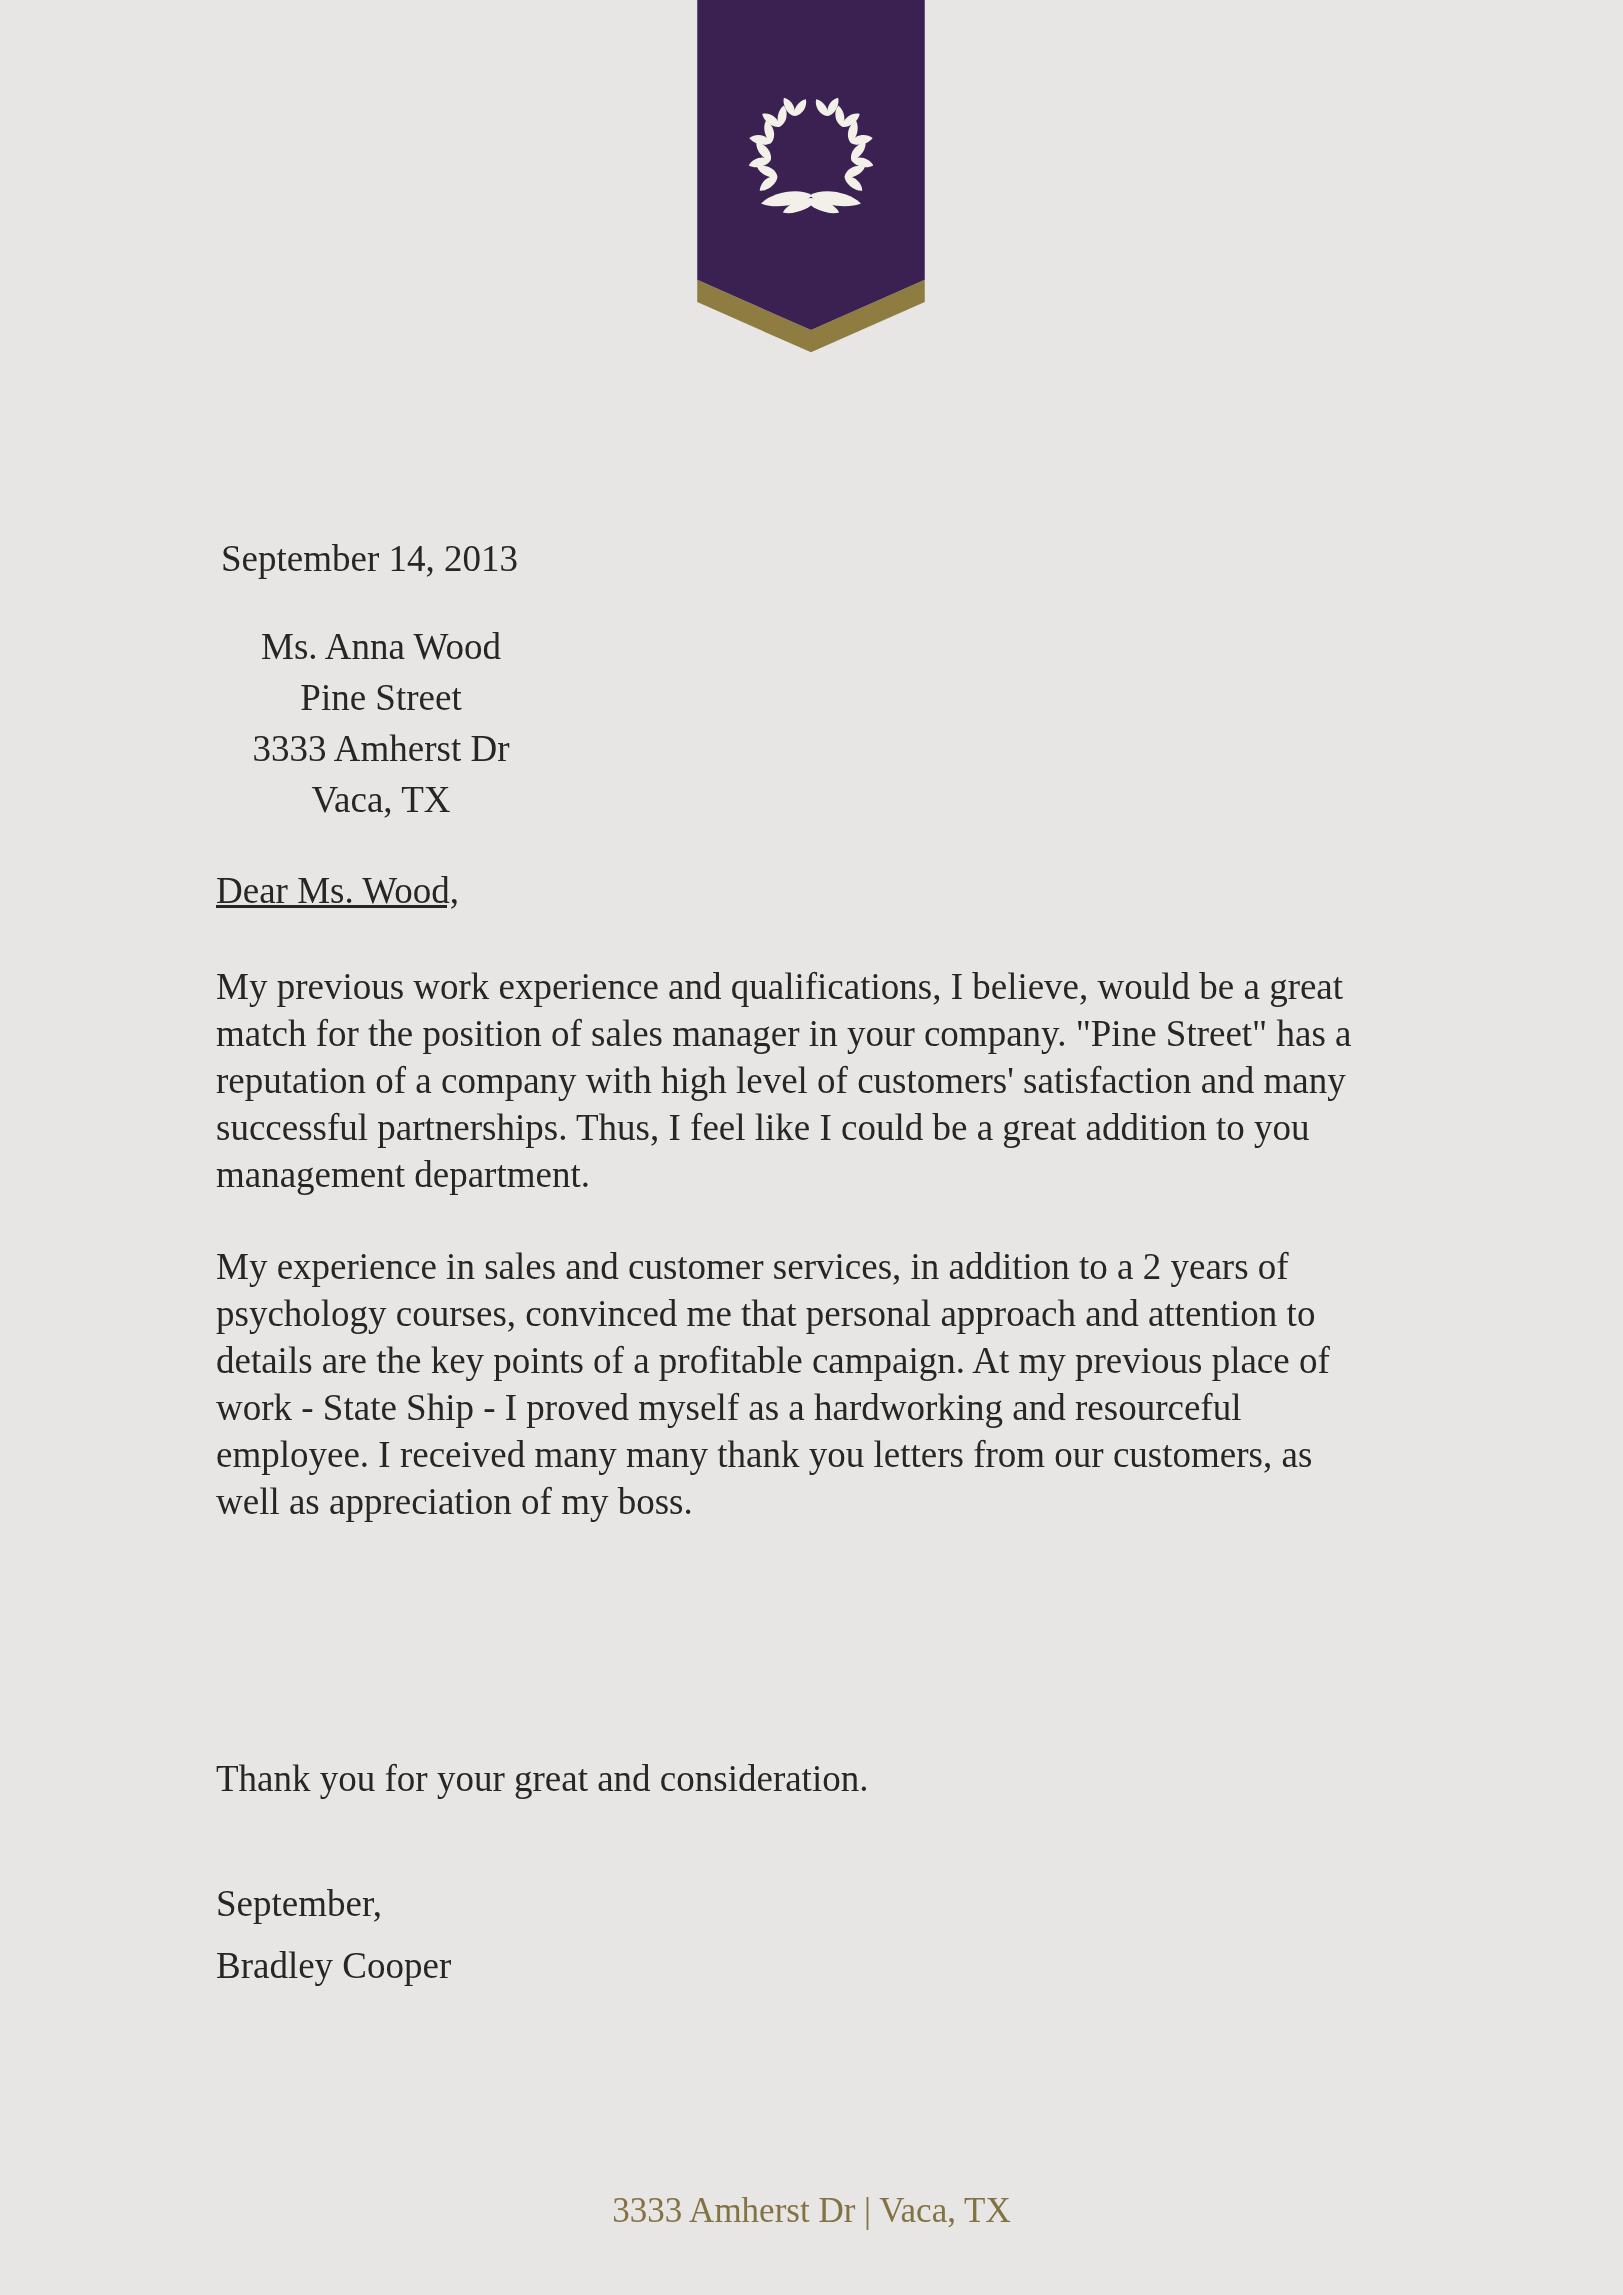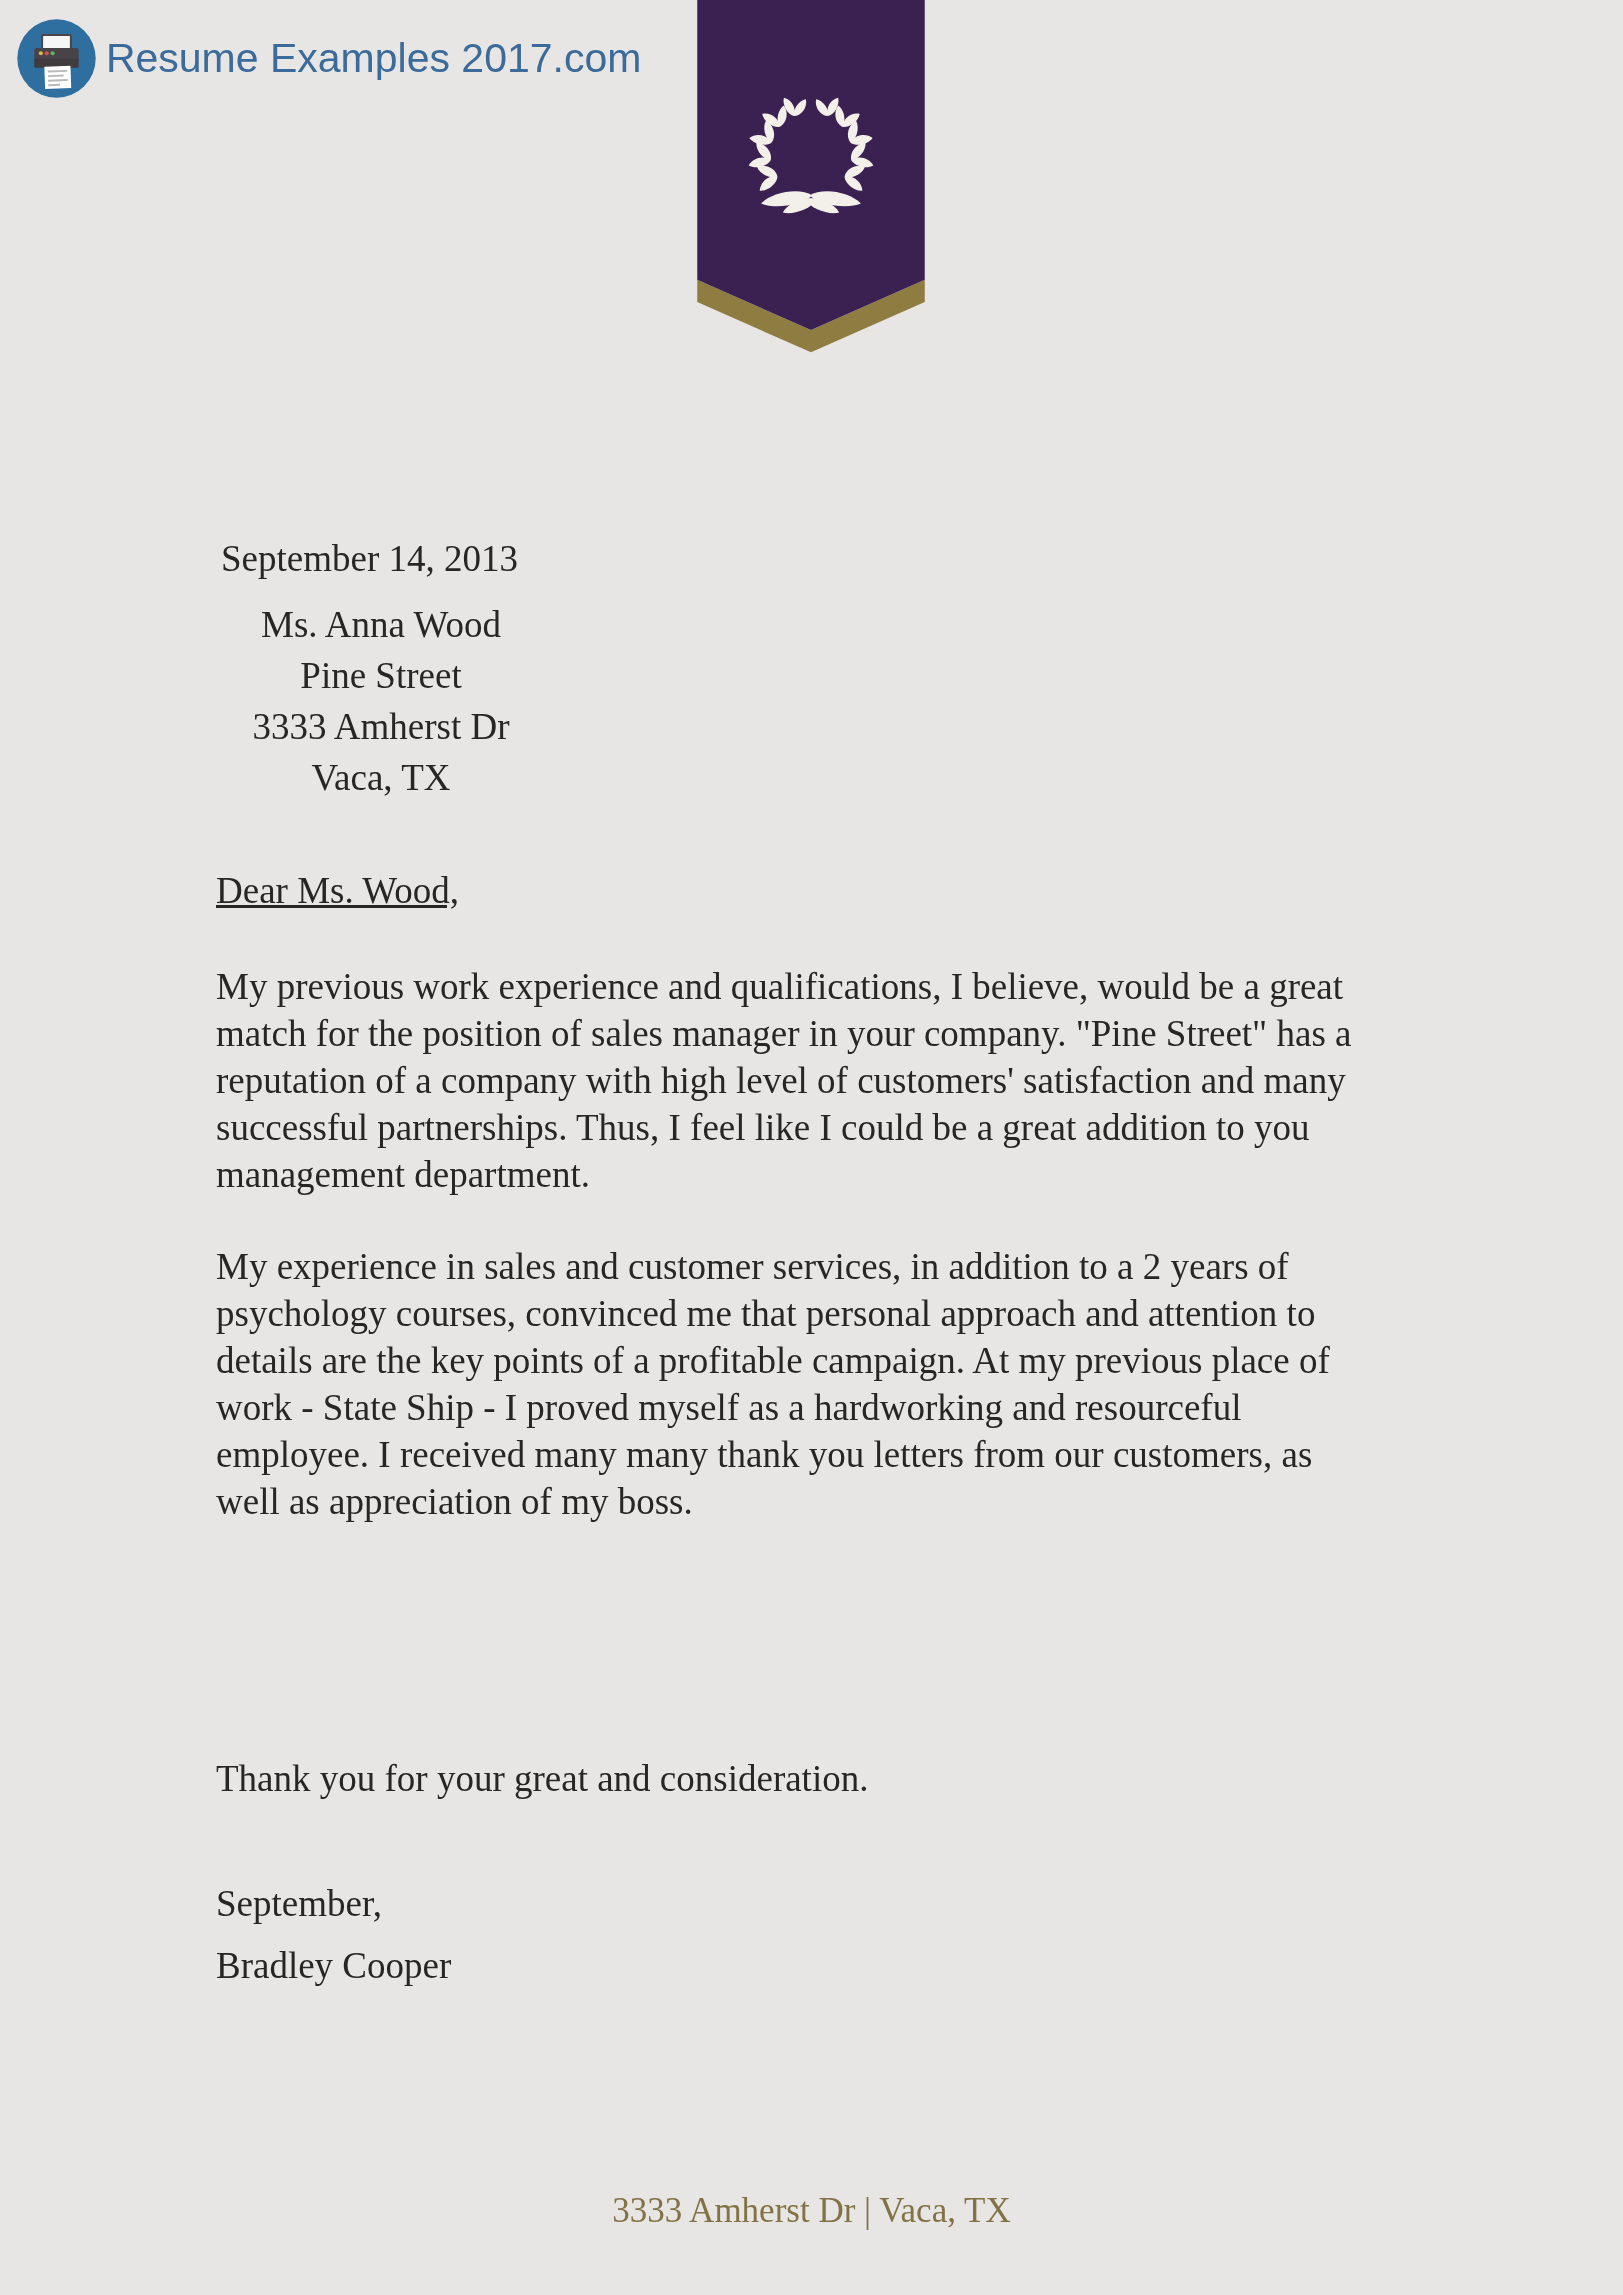--- a/index.html
+++ b/index.html
@@ -39,21 +39,21 @@
     left: 697px;
     top: 0;
     width: 228px;
     height: 353px;
   }
 
   
   .tblock { position: absolute; white-space: pre-line; }
   .date-line { left: 221px; top: 506px; font-size: 37px; line-height: 46px; margin-top: 30px; }
   .recipient {
-    left: 216px; top: 599px;
+    left: 216px; top: 621px;
     width: 330px;
     text-align: center;
     font-size: 37px;
     line-height: 51px;
   }
   .salutation { left: 216px; top: 868px; font-size: 37px; line-height: 46px; text-decoration: underline; }
   .para { left: 216px; width: 1361px; font-size: 37px; line-height: 47px; }
   .para1 { top: 963px; }
   .para2 { top: 1243px; }
   .para3 { top: 1570px; }
@@ -68,42 +68,20 @@
     text-align: center;
     font-size: 35px;
     color: #837243;
   }
 </style>
 </head>
 <body>
 
 <div id="page">
 
-  <div class="logo-row">
-    <svg class="logo-badge" viewBox="0 0 124 124" aria-hidden="true">
-      <circle cx="62" cy="62" r="60" fill="#2f6f9f"></circle>
-
-      <rect x="40" y="26" width="44" height="26" rx="2" fill="#f6f6f6" stroke="#4a4548" stroke-width="3"></rect>
-
-      <rect x="28" y="46" width="68" height="22" rx="3" fill="#474349"></rect>
-      <rect x="28" y="62" width="68" height="14" rx="2" fill="#3f3b3f"></rect>
-      <circle cx="38" cy="54" r="3.2" fill="#e0b63e"></circle>
-      <circle cx="47" cy="54" r="3.2" fill="#d9534f"></circle>
-      <circle cx="56" cy="54" r="3.2" fill="#5cb85c"></circle>
-
-      <g transform="rotate(-2 62 92)">
-        <rect x="44" y="74" width="40" height="34" fill="#ffffff"></rect>
-        <rect x="49" y="80" width="30" height="3" fill="#b9b9b9"></rect>
-        <rect x="49" y="87" width="24" height="3" fill="#b9b9b9"></rect>
-        <rect x="49" y="94" width="30" height="3" fill="#b9b9b9"></rect>
-        <rect x="49" y="101" width="18" height="3" fill="#b9b9b9"></rect>
-      </g>
-    </svg>
-    <div class="brand-text">Resume Examples 2017.com</div>
-  </div>
 
   <svg class="banner" viewBox="0 0 348 540" aria-hidden="true">
 
     <polygon points="0,428 174,505 348,428 348,462 174,539 0,462" fill="#8e7c41"></polygon>
 
     <polygon points="0,0 348,0 348,428 174,505 0,428" fill="#3a2152"></polygon>
 
     <g fill="#f3f0ea" transform="translate(66,148) scale(1.08)">
       <defs>
         <path id="leaf" d="M0,0 C7,-10 24,-10 32,-1 C24,7 7,7 0,0 Z"></path>

